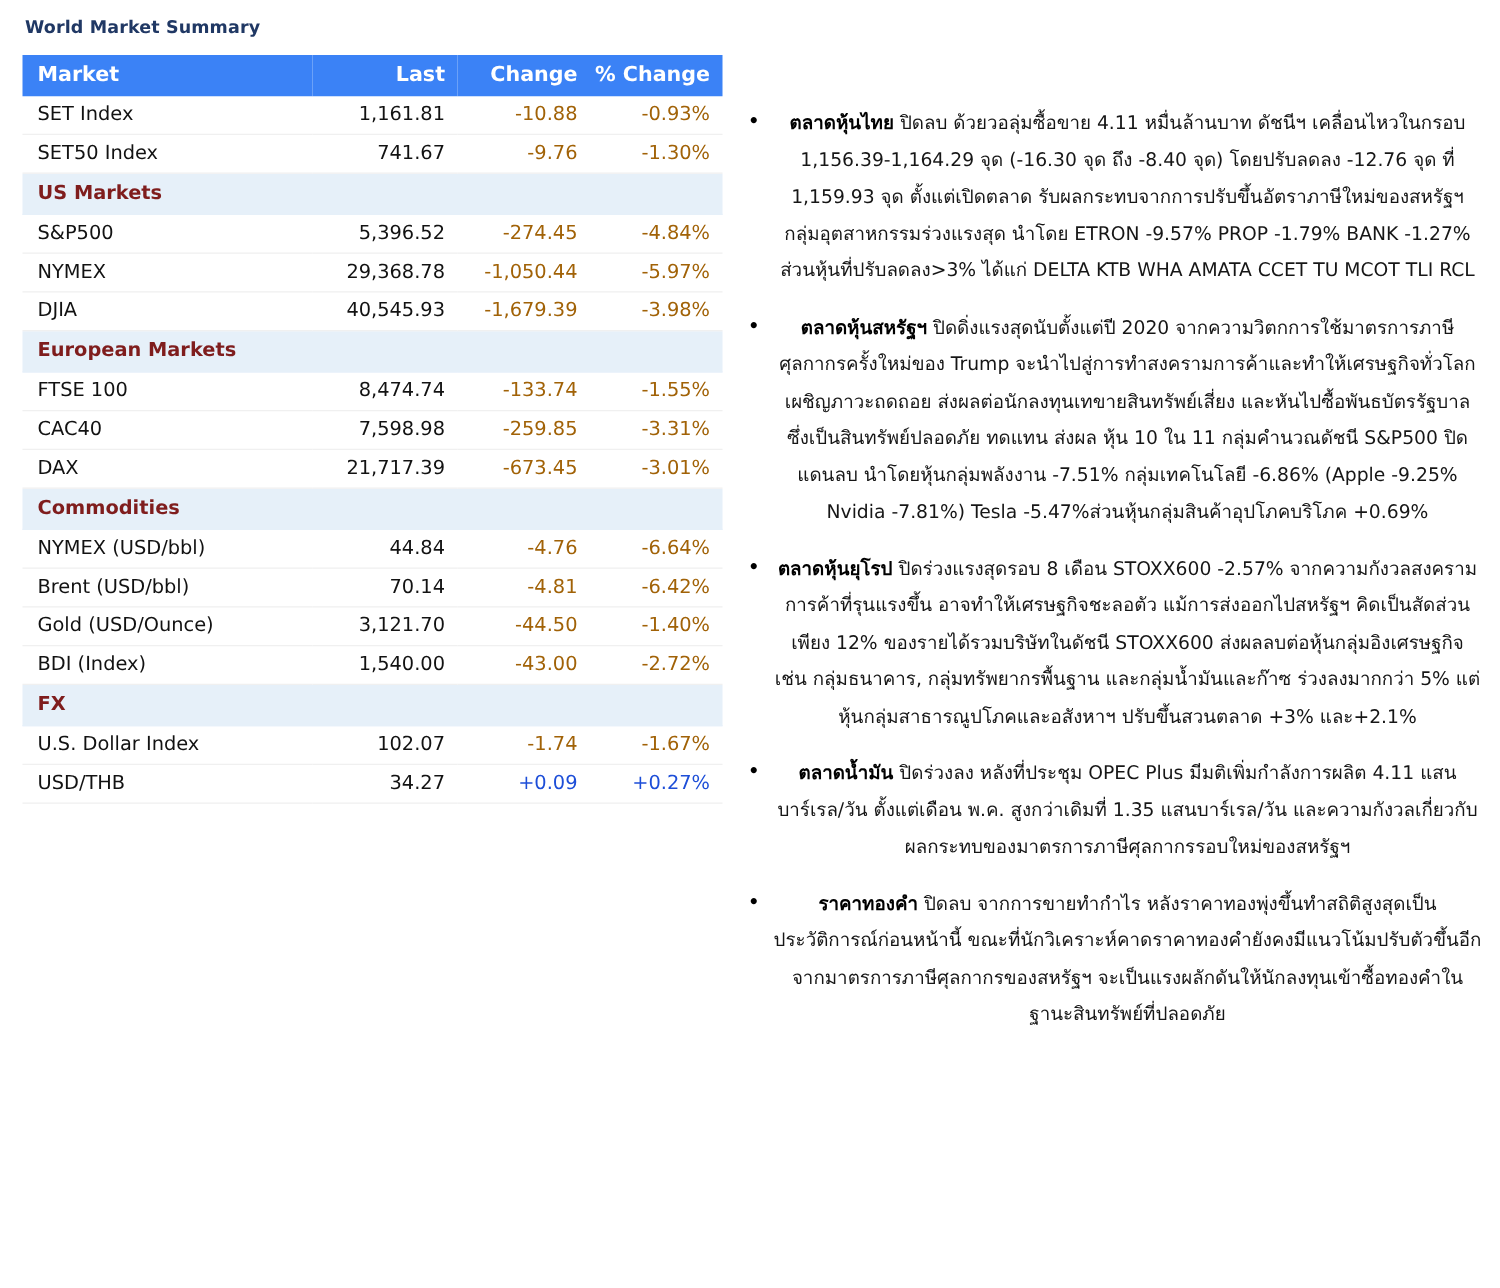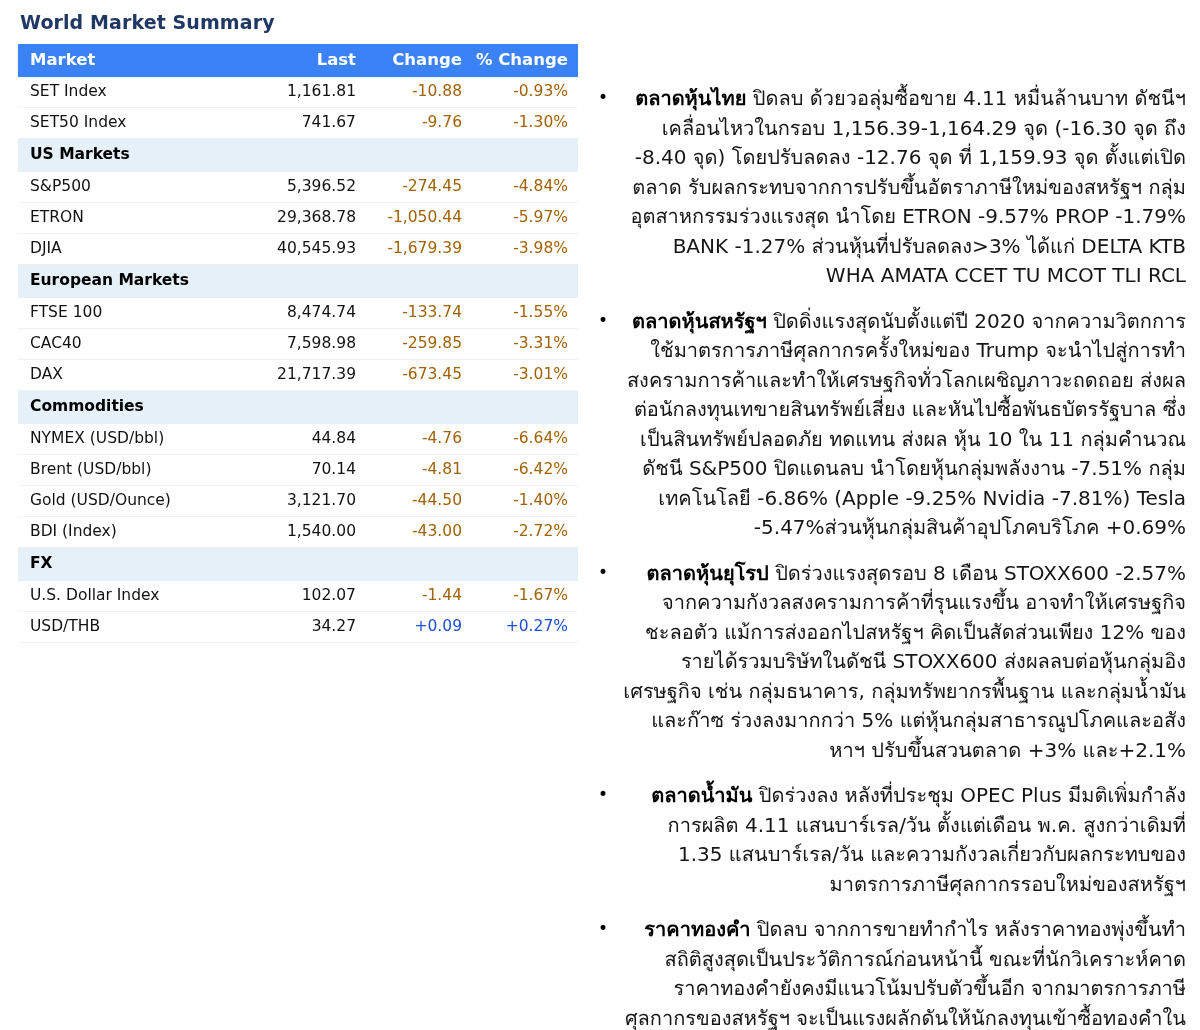--- a/index.html
+++ b/index.html
@@ -23,21 +23,21 @@
 
   
   #left-panel {
     position: absolute;
     left: 18px;
     top: 12px;
     width: 560px;
   }
 
   #page-title {
-    font-size: 19px;
+    font-size: 14px;
     font-weight: bold;
     color: #203864;
     letter-spacing: 0.1px;
     margin: 0 0 12px 2px;
     line-height: 20px;
   }
 
   table.market {
     width: 560px;
     border-collapse: collapse;
@@ -78,21 +78,21 @@
     padding-right: 10px;
     font-variant-numeric: tabular-nums;
   }
   tbody tr.data td.neg { color: #a16207; text-align: right; }
   tbody tr.data td.pos { color: #1d4ed8; }
 
   tbody tr.section td {
     background: #E6F0F9;
     font-size: 15.5px;
     font-weight: bold;
-    color: #000000;
+    color: #7f1d1d;
     text-align: left;
     padding: 5px 0 6px 12px;
     border-bottom: 1px solid #E6F0F9;
   }
 
   
   #right-panel {
     position: absolute;
     left: 596px;
     top: 84px;
@@ -101,24 +101,24 @@
 
   ul.commentary {
     list-style: none;
     margin: 0;
     padding: 0;
   }
   ul.commentary > li {
     position: relative;
     padding-left: 22px;
     margin-bottom: 16px;
-    font-size: 20px;
+    font-size: 15px;
     line-height: 29.5px;
     color: #161616;
-    text-align: right;
+    text-align: center;
   }
   ul.commentary > li:before {
     content: "\2022";
     position: absolute;
     left: 2px;
     top: -1px;
     font-size: 17px;
     line-height: 29.5px;
     color: #000000;
   }
@@ -167,21 +167,21 @@
           <tr class="section">
             <td colspan="4">US Markets</td>
           </tr>
           <tr class="data">
             <td class="name">S&amp;P500</td>
             <td class="num">5,396.52</td>
             <td class="num neg">-274.45</td>
             <td class="num neg">-4.84%</td>
           </tr>
           <tr class="data">
-            <td class="name">ETRON</td>
+            <td class="name">NYMEX</td>
             <td class="num">29,368.78</td>
             <td class="num neg">-1,050.44</td>
             <td class="num neg">-5.97%</td>
           </tr>
           <tr class="data">
             <td class="name">DJIA</td>
             <td class="num">40,545.93</td>
             <td class="num neg">-1,679.39</td>
             <td class="num neg">-3.98%</td>
           </tr>
@@ -232,21 +232,21 @@
             <td class="num">1,540.00</td>
             <td class="num neg">-43.00</td>
             <td class="num neg">-2.72%</td>
           </tr>
           <tr class="section">
             <td colspan="4">FX</td>
           </tr>
           <tr class="data">
             <td class="name">U.S. Dollar Index</td>
             <td class="num">102.07</td>
-            <td class="num neg">-1.44</td>
+            <td class="num neg">-1.74</td>
             <td class="num neg">-1.67%</td>
           </tr>
           <tr class="data">
             <td class="name">USD/THB</td>
             <td class="num">34.27</td>
             <td class="num pos">+0.09</td>
             <td class="num pos">+0.27%</td>
           </tr>
         </tbody>
     </table>

